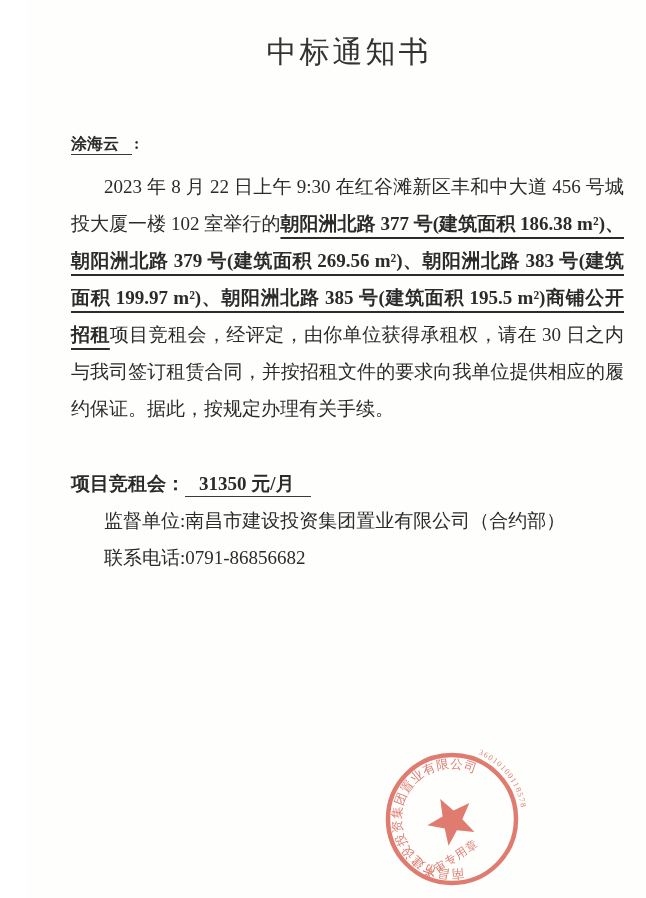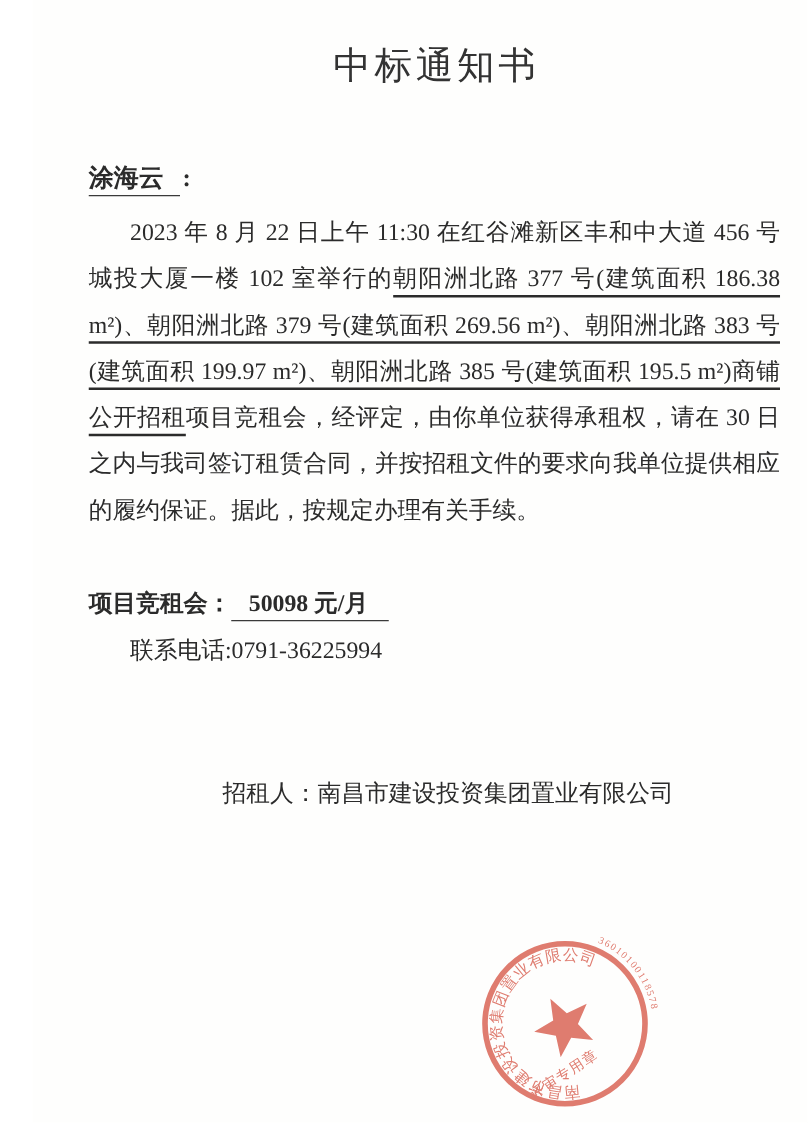--- a/index.html
+++ b/index.html
@@ -26,32 +26,32 @@
   }
   .content {
     padding:0 48px 0 45px;
     font-size:19px;
     line-height:37px;
     text-align:justify;
   }
   .recipient {
     margin-top:52px;
     font-weight:bold;
-    font-size:20px;
+    font-size:16px;
   }
   .recipient .name {
     border-bottom:1.5px solid #3a3a3a;
     padding-right:13px;
     padding-bottom:2px;
   }
   .recipient .suffix { margin-left:2px; }
   .para { margin:0; }
   .para1 { margin-top:6px; text-indent:33px; }
   .bu {
-    font-weight:normal;
+    font-weight:bold;
     text-decoration:underline;
     text-underline-offset:7px;
     text-decoration-thickness:1.5px;
   }
   .result {
     margin-top:38px;
     font-weight:bold;
   }
   .result .value {
     border-bottom:1.5px solid #3a3a3a;
@@ -75,28 +75,28 @@
 <body>
 
 <div class="page">
 
   <h1 class="title">中标通知书</h1>
 
   <div class="content">
 
     <div class="recipient"><span class="name">涂海云</span><span class="suffix">:</span></div>
 
-    <p class="para para1"><span>2023 年 8 月 22 日上午 11:30 在红谷滩新区丰和中大道 456 号城投大厦一楼 102 室举行的</span><span class="bu">朝阳洲北路 377 号(建筑面积 186.38 m²)、朝阳洲北路 379 号(建筑面积 269.56 m²)、朝阳洲北路 383 号(建筑面积 199.97 m²)、朝阳洲北路 385 号(建筑面积 195.5 m²)商铺公开招租</span><span>项目竞租会，经评定，由你单位获得承租权，请在 30 日之内与我司签订租赁合同，并按招租文件的要求向我单位提供相应的履约保证。据此，按规定办理有关手续。</span></p>
+    <p class="para para1"><span>2023 年 8 月 22 日上午 9:30 在红谷滩新区丰和中大道 456 号城投大厦一楼 102 室举行的</span><span class="bu">朝阳洲北路 377 号(建筑面积 186.38 m²)、朝阳洲北路 379 号(建筑面积 269.56 m²)、朝阳洲北路 383 号(建筑面积 199.97 m²)、朝阳洲北路 385 号(建筑面积 195.5 m²)商铺公开招租</span><span>项目竞租会，经评定，由你单位获得承租权，请在 30 日之内与我司签订租赁合同，并按招租文件的要求向我单位提供相应的履约保证。据此，按规定办理有关手续。</span></p>
 
-    <div class="result"><span>项目竞租会：</span><span class="value">50098 元/月</span></div>
+    <div class="result"><span>项目竞租会：</span><span class="value">31350 元/月</span></div>
 
 
-    <div class="indent-line">联系电话:0791-36225994</div>
+    <div class="indent-line">监督单位:南昌市建设投资集团置业有限公司（合约部）</div>
+    <div class="indent-line">联系电话:0791-86856682</div>
 
-    <div class="signature"><span>招租人：</span><span>南昌市建设投资集团置业有限公司</span></div>
 
   </div>
 
   <svg class="seal" viewBox="0 0 152 155" xmlns="http://www.w3.org/2000/svg">
     <g fill="#d95f50">
       <circle cx="76" cy="78" r="64" fill="none" stroke="#d95f50" stroke-width="4.5"></circle>
       <path id="sealNameArc" d="M 89.2 127.3 A 51 51 0 1 1 93.4 30.1" fill="none"></path>
       <text font-size="12.5" letter-spacing="0.5">
         <textPath href="#sealNameArc" startOffset="2">南昌市建设投资集团置业有限公司</textPath>
       </text>

